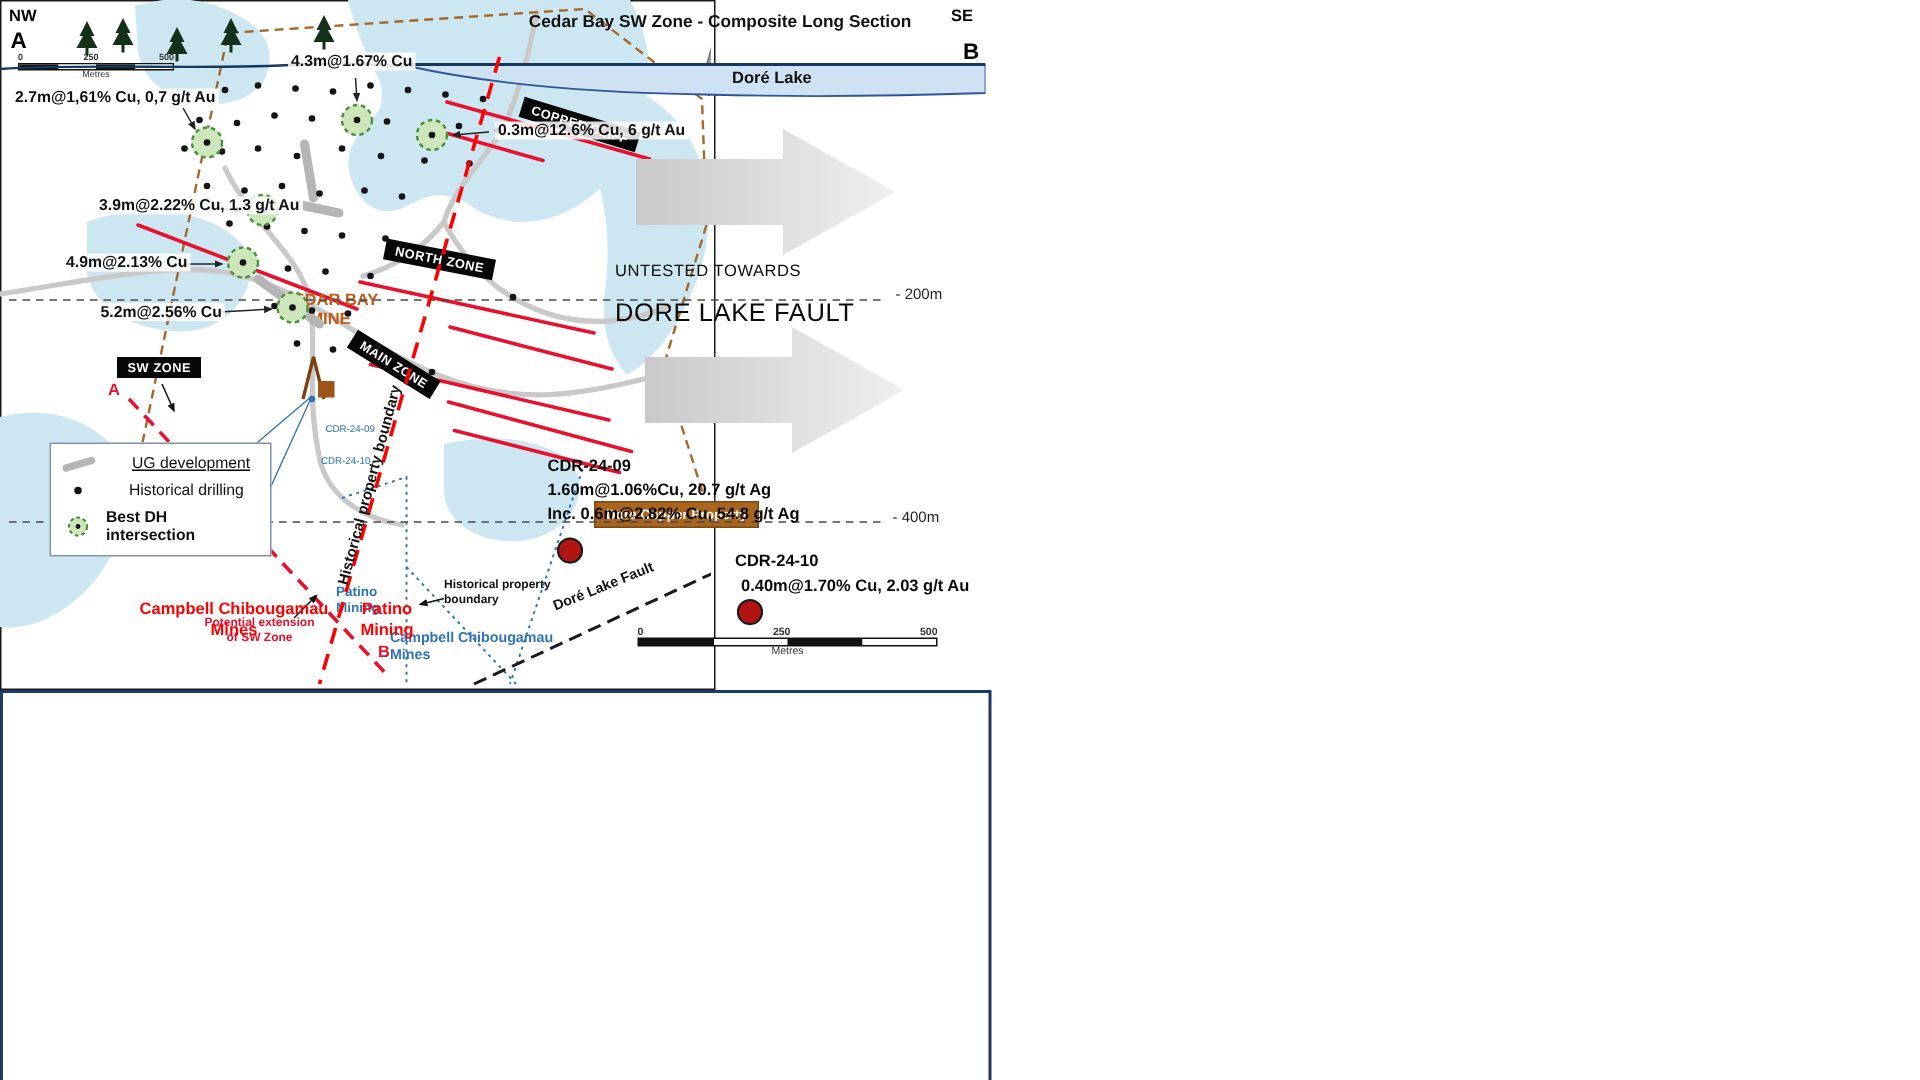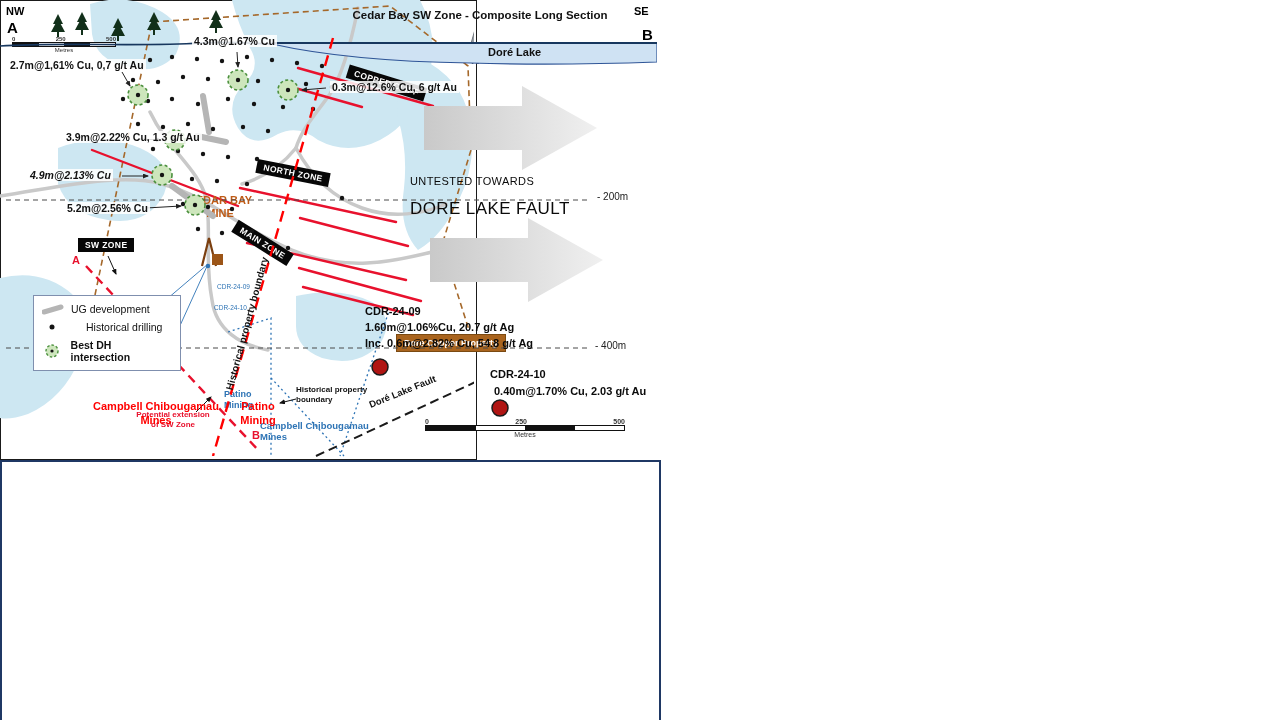--- a/index.html
+++ b/index.html
@@ -284,31 +284,31 @@
     <div class="abs" style="left:642px;top:26px;font-size:15px;font-weight:bold;">B</div>
 
     <div class="abs" style="left:330px;top:9px;width:300px;text-align:center;font-size:11.5px;font-weight:bold;color:#111;">Cedar Bay SW Zone - Composite Long Section</div>
 
     <div class="abs" style="left:488px;top:46px;font-size:11px;font-weight:bold;color:#111;">Doré Lake</div>
 
     <div class="ann" style="left:192px;top:35px;">4.3m@1.67% Cu</div>
     <div class="ann" style="left:8px;top:59px;">2.7m@1,61% Cu, 0,7 g/t Au</div>
     <div class="ann" style="left:330px;top:81px;">0.3m@12.6% Cu, 6 g/t Au</div>
     <div class="ann" style="left:21px;top:131px;margin-left:43px;">3.9m@2.22% Cu, 1.3 g/t Au</div>
-    <div class="ann" style="left:28px;top:169px;font-style:italic;">4.9m@2.13% Cu</div>
+    <div class="ann" style="left:42px;top:169px;">4.9m@2.13% Cu</div>
     <div class="ann" style="left:65px;top:202px;">5.2m@2.56% Cu</div>
 
     <div class="abs" style="left:410px;top:175px;font-size:11px;color:#0a0a0a;letter-spacing:.4px;white-space:nowrap;">UNTESTED TOWARDS</div>
     <div class="abs" style="left:410px;top:199px;font-size:17px;color:#0a0a0a;letter-spacing:.4px;white-space:nowrap;">DORE LAKE FAULT</div>
 
     <div class="abs" style="left:597px;top:191px;font-size:10px;color:#222;">- 200m</div>
     <div class="abs" style="left:595px;top:340px;font-size:10px;color:#222;">- 400m</div>
 
     <div class="abs" style="left:33px;top:295px;width:148px;border:1.5px solid #7f8fae;background:#fff;padding:7px 8px;display:flex;flex-direction:column;gap:6px;">
-      <div style="display:flex;align-items:flex-end;gap:7px;">
+      <div style="display:flex;align-items:flex-end;gap:24px;text-decoration:underline;">
         <svg width="22" height="12">
             <line x1="2" y1="9" x2="19" y2="4" stroke="#b5b5b5" stroke-width="5" stroke-linecap="round"></line>
           </svg>
         <span style="font-size:10.5px;color:#111;">UG development</span>
       </div>
       <div style="display:flex;align-items:center;gap:22px;">
         <svg width="22" height="12">
             <circle cx="10" cy="6" r="2.5" fill="#141414"></circle>
           </svg>
         <span style="font-size:10.5px;color:#111;">Historical drilling</span>

